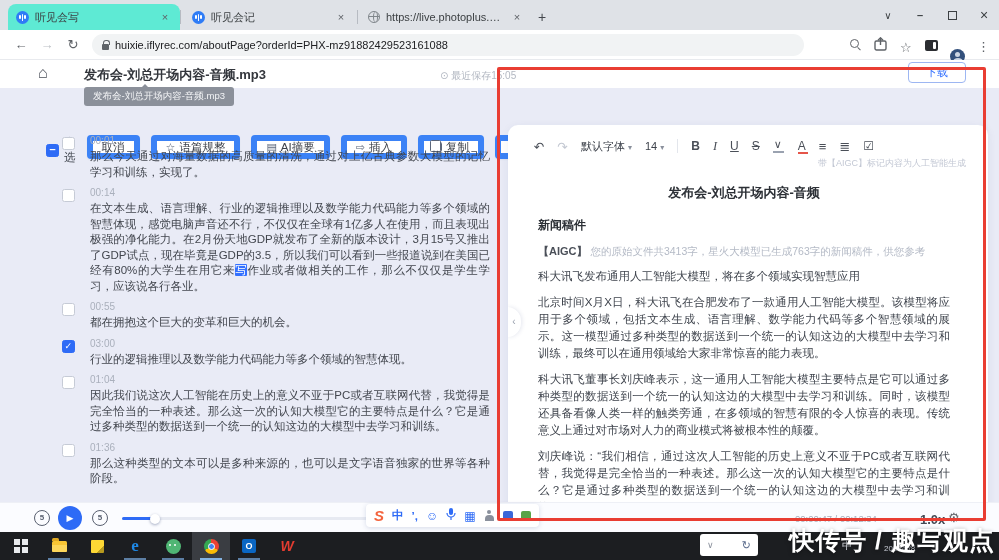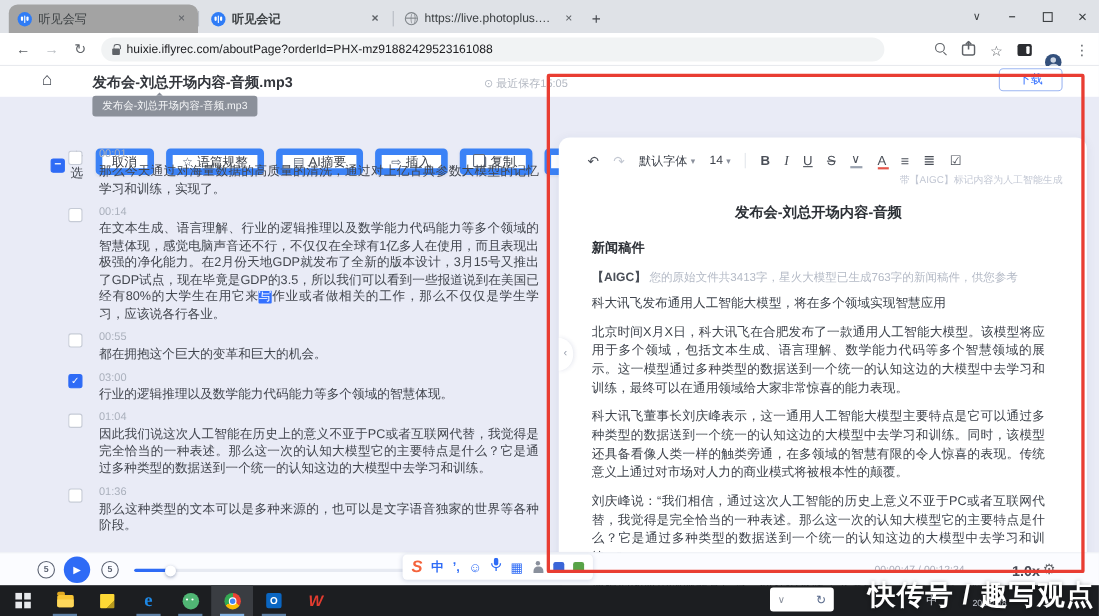--- a/index.html
+++ b/index.html
@@ -3,21 +3,21 @@
 <meta charset="utf-8">
 <style>
   * { margin:0; padding:0; box-sizing:border-box; }
   html,body { width:999px; height:560px; overflow:hidden; }
   body { font-family:"Liberation Sans","DejaVu Sans",sans-serif; background:#e9ebf6; position:relative; }
 
   
   .tabstrip { position:absolute; left:0; top:0; width:999px; height:30px; background:#dfe2e7; }
   .tab { position:absolute; top:4px; height:26px; width:172px; display:flex; align-items:center; gap:6px;
          padding:0 8px; font-size:11px; color:#3c4043; }
-  .tab.active { background:#a3a3a3; border-radius:8px 8px 0 0; }
+  .tab.active { background:#5eead4; border-radius:8px 8px 0 0; }
   .tab .ttitle { flex:1; white-space:nowrap; overflow:hidden; text-overflow:ellipsis; }
   .tclose { font-size:11px; color:#5f6368; width:14px; height:14px; line-height:14px; text-align:center; border-radius:50%; }
   .tclose::before { content:"×"; }
   .tsep { position:absolute; top:10px; width:1px; height:14px; background:#b7bbc2; }
   .fav-ifly { width:13px; height:13px; border-radius:50%; background:#2f7cf6; display:flex; align-items:center; justify-content:center; gap:1px; flex:0 0 13px;}
   .fav-ifly i { display:block; width:1.5px; background:#fff; border-radius:1px; }
   .fav-ifly i:nth-child(1){height:4px;} .fav-ifly i:nth-child(2){height:7px;} .fav-ifly i:nth-child(3){height:4px;}
   .fav-globe { width:12px; height:12px; border-radius:50%; border:1.3px solid #80868b; position:relative; flex:0 0 12px;}
   .fav-globe::before { content:""; position:absolute; left:0; right:0; top:4px; height:1px; background:#80868b; }
   .fav-globe::after { content:""; position:absolute; left:3.5px; top:0; bottom:0; width:3px; border:1px solid #80868b; border-top:none; border-bottom:none; border-radius:50%; }
@@ -197,21 +197,21 @@
 <div class="tabstrip">
   <div class="tab active" style="left:8px;">
     <span class="fav-ifly">
         <i></i>
         <i></i>
         <i></i>
       </span>
     <span class="ttitle">听见会写</span>
     <span class="tclose"></span>
   </div>
-  <div class="tab" style="left:184px;font-weight:bold;">
+  <div class="tab" style="left:184px;">
     <span class="fav-ifly">
         <i></i>
         <i></i>
         <i></i>
       </span>
     <span class="ttitle">听见会记</span>
     <span class="tclose"></span>
   </div>
   <div class="tsep" style="left:180px;"></div>
   <div class="tab" style="left:360px;">

